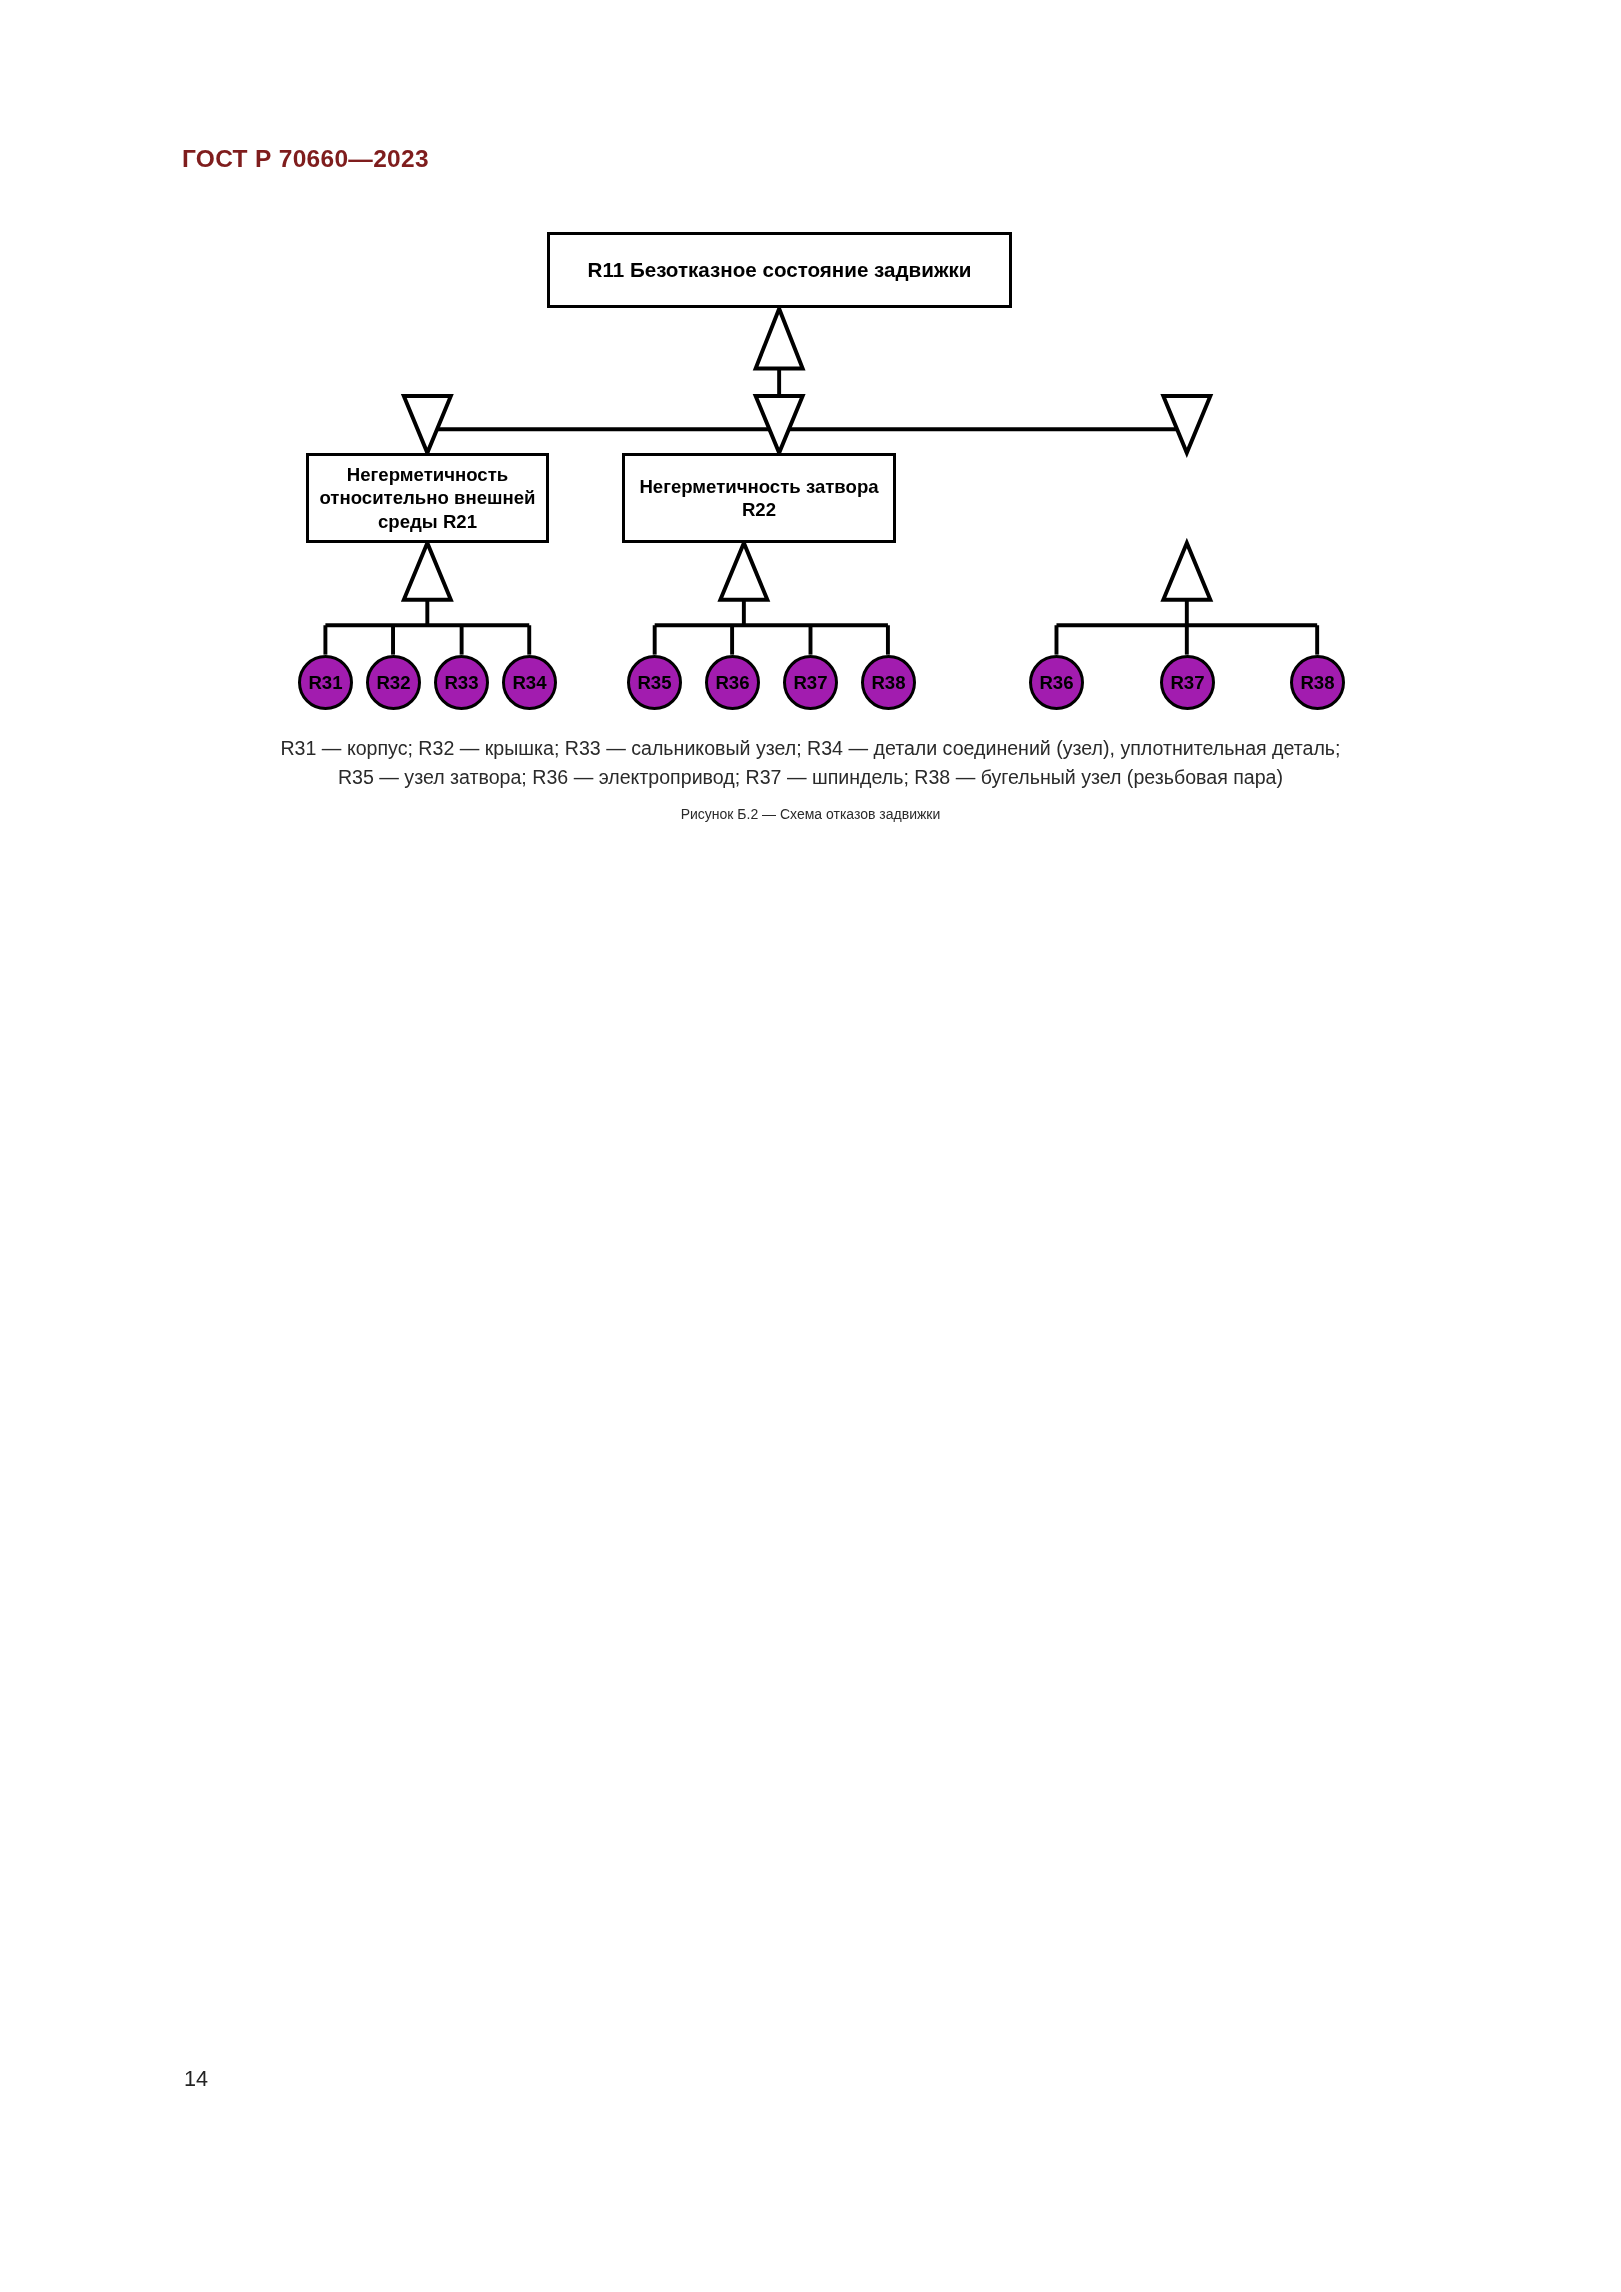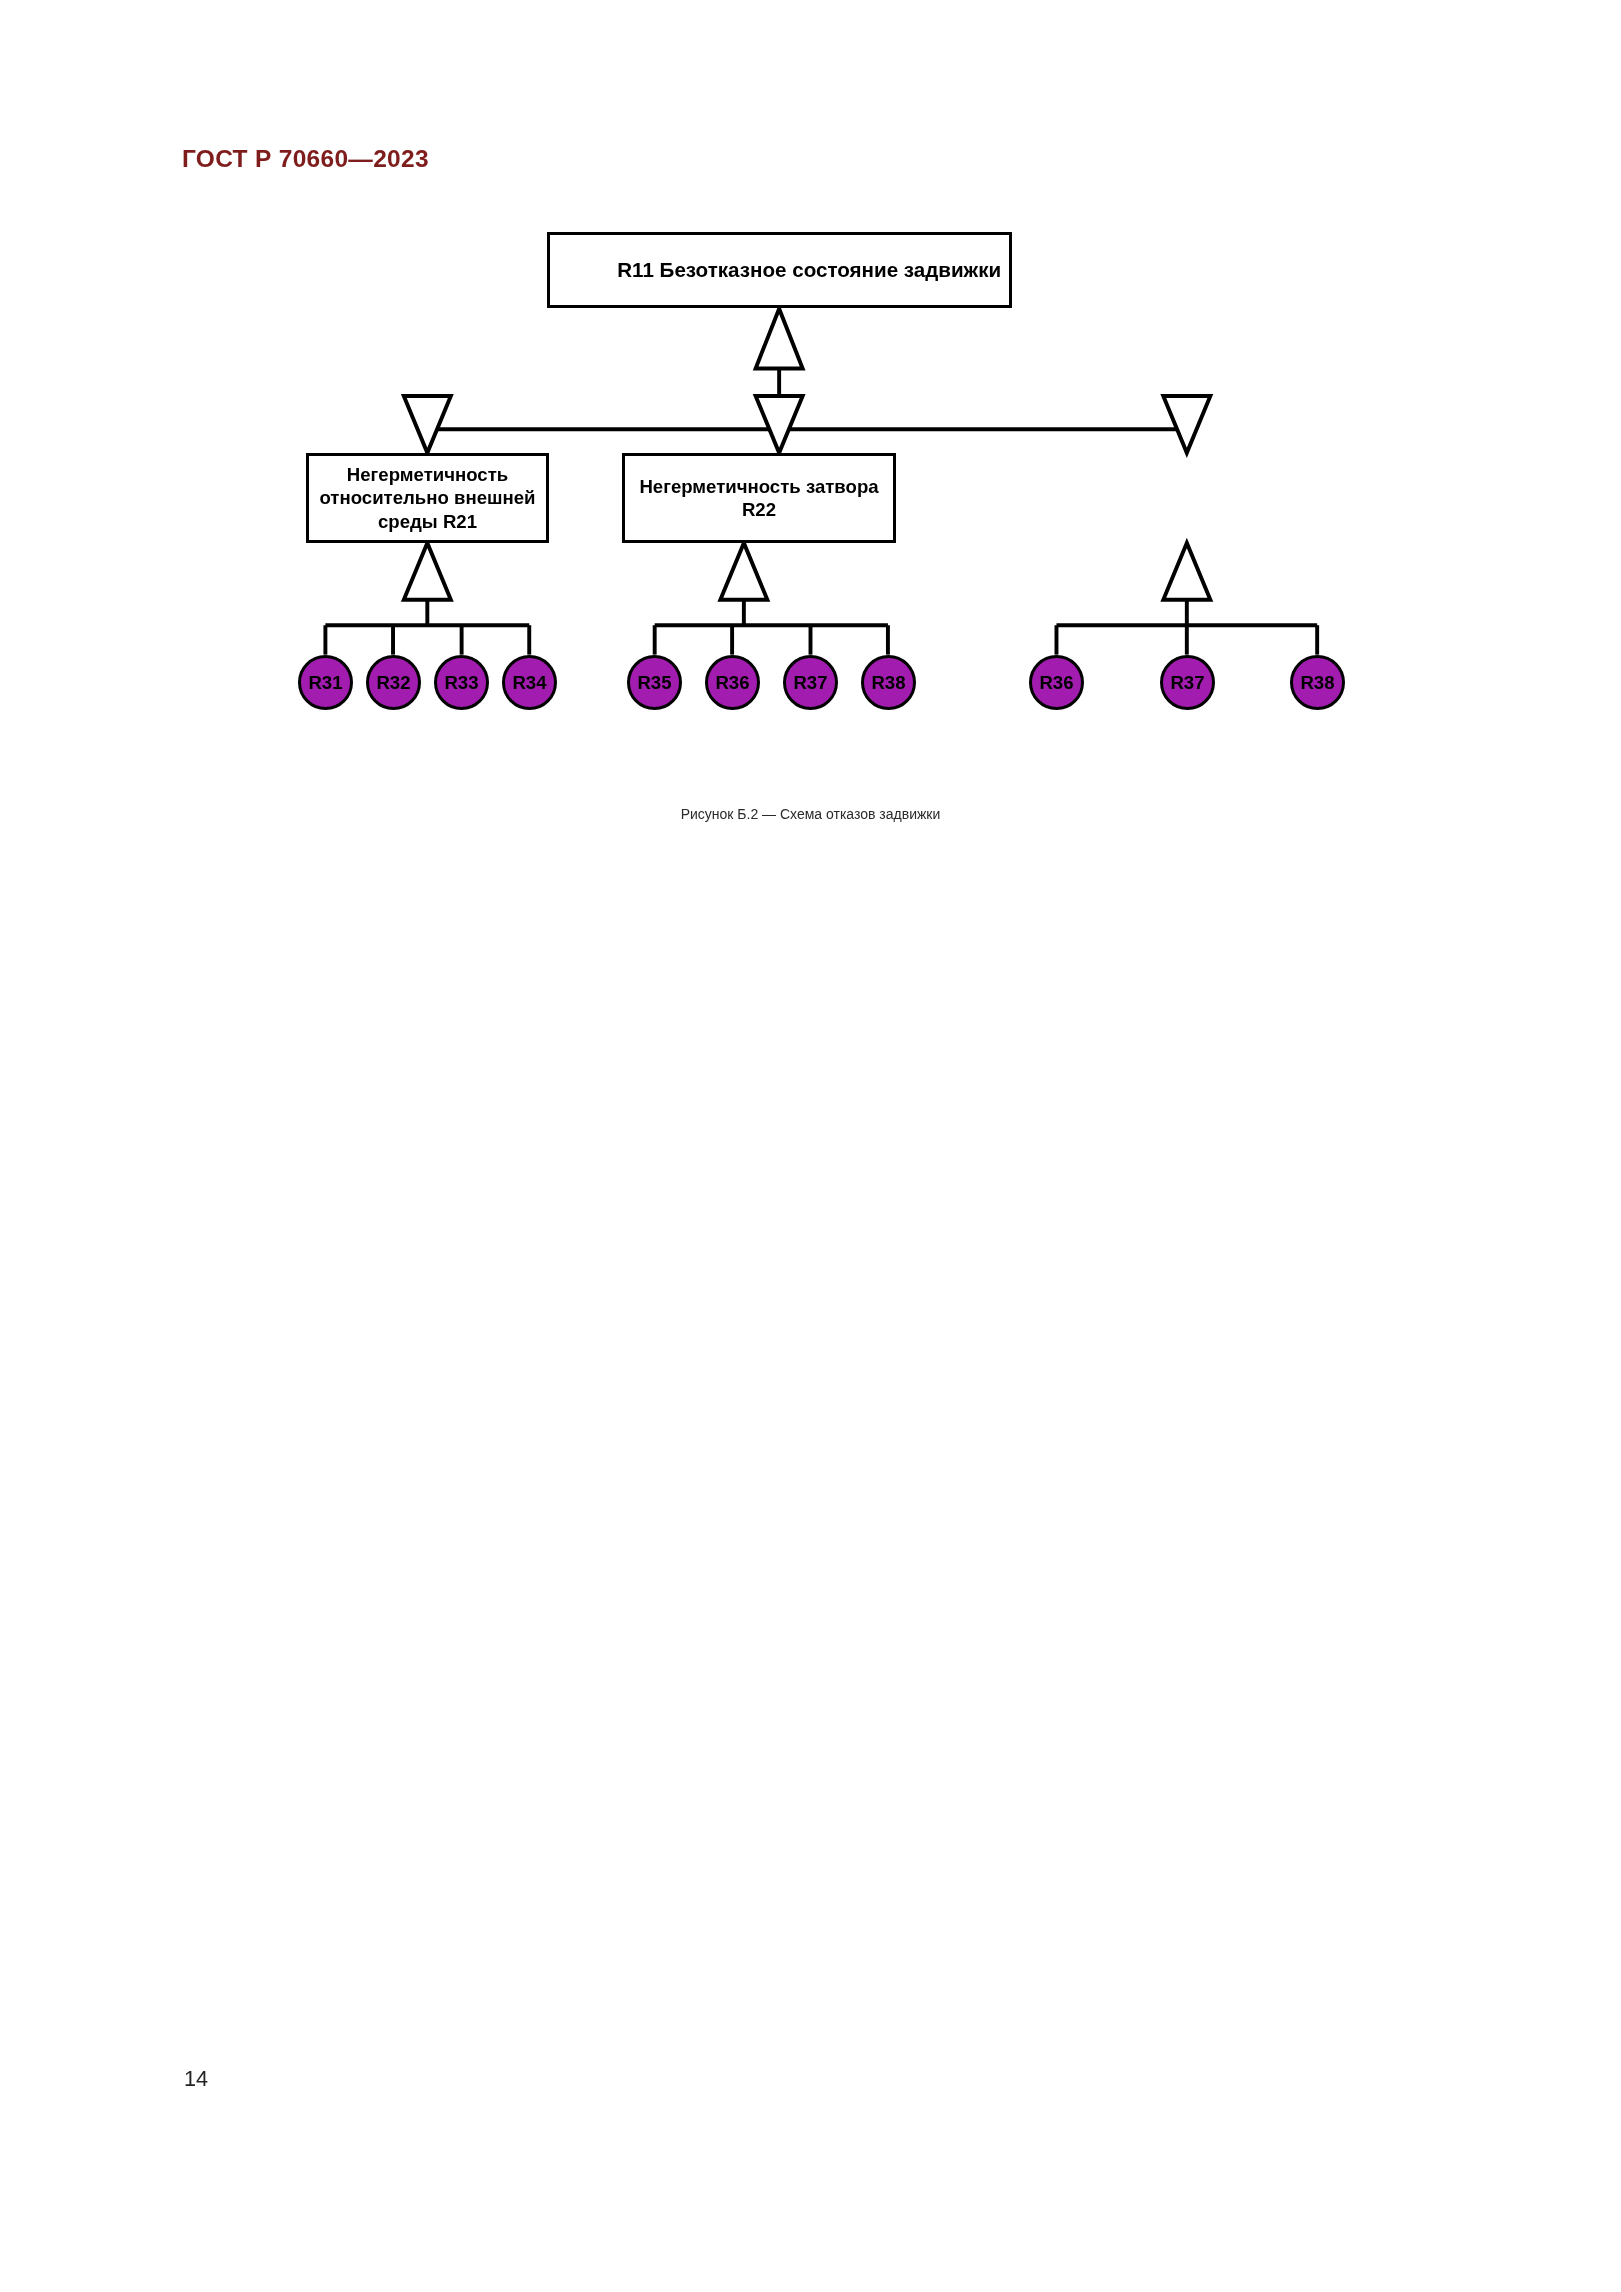--- a/index.html
+++ b/index.html
@@ -42,21 +42,21 @@
   }
 
   
   .node-box {
     position: absolute;
     box-sizing: border-box;
     border: 3.9px solid #000000;
     background: #ffffff;
     display: flex;
     align-items: center;
-    justify-content: flex-end;
+    justify-content: center;
     text-align: center;
     font-weight: bold;
     color: #000000;
     line-height: 1.26;
   }
   .node-box .txt {
     display: block;
     padding: 0 7.8px;
   }
 
@@ -209,19 +209,23 @@
     <div class="leaf" style="left:705px; top:655px;">R36</div>
     <div class="leaf" style="left:783px; top:655px;">R37</div>
     <div class="leaf" style="left:861px; top:655px;">R38</div>
 
     <div class="leaf" style="left:1029px; top:655px;">R36</div>
     <div class="leaf" style="left:1160px; top:655px;">R37</div>
     <div class="leaf" style="left:1290px; top:655px;">R38</div>
 
   </div>
 
+  <div class="legend">
+    <div>R31 — корпус; R32 — крышка; R33 — сальниковый узел; R34 — детали соединений (узел), уплотнительная деталь;</div>
+    <div>R35 — узел затвора; R36 — электропривод; R37 — шпиндель; R38 — бугельный узел (резьбовая пара)</div>
+  </div>
 
   <div class="fig-title">Рисунок Б.2 — Схема отказов задвижки</div>
 
   <div class="folio">14</div>
 
 </div>
 
 
 </body></html>

